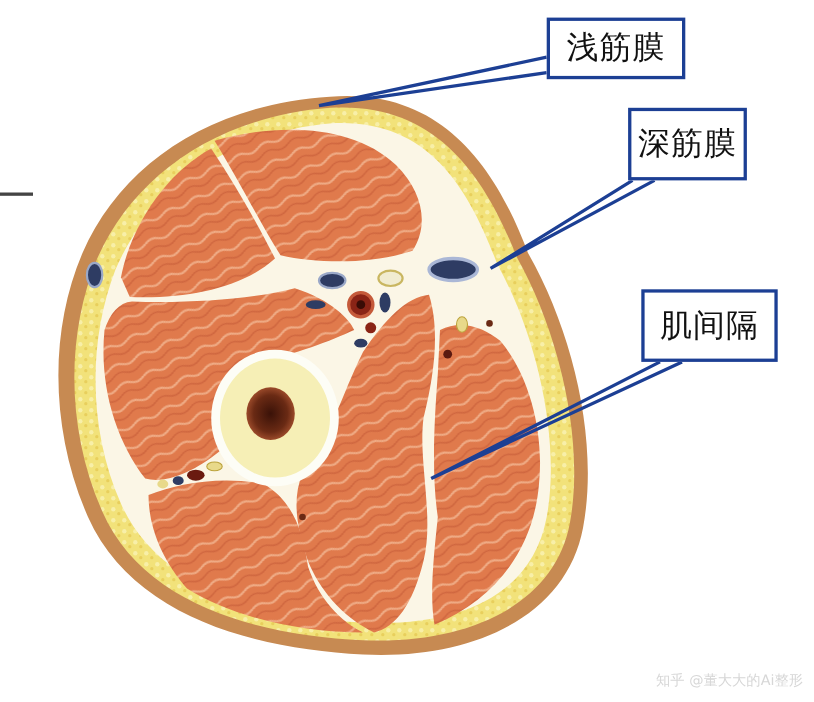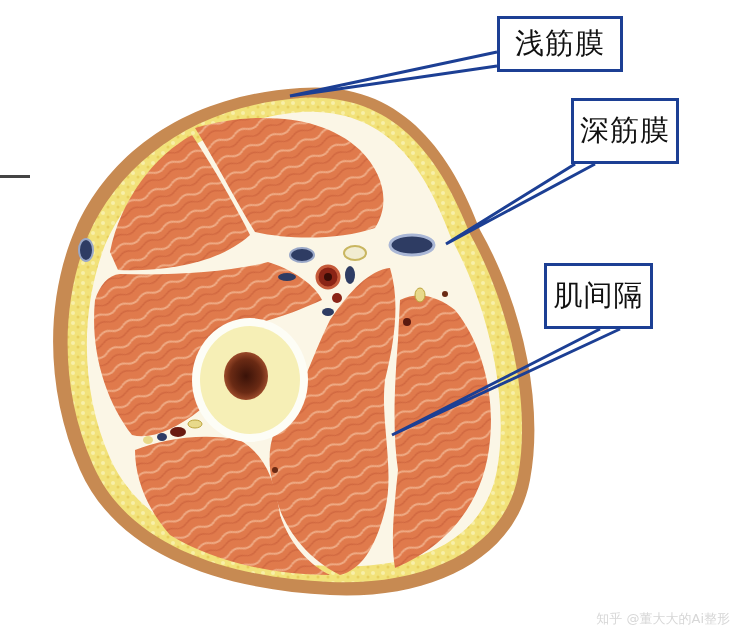--- a/index.html
+++ b/index.html
@@ -102,17 +102,17 @@
     <polyline points="600,329 392,435 620,329"></polyline>
   </g>
 </svg>
 
 <div class="callout-box" style="left:497px;top:16px;width:126px;height:56px;">
   <span>浅筋膜</span>
 </div>
 <div class="callout-box" style="left:551px;top:98px;width:108px;height:66px;margin-left:20px;">
   <span>深筋膜</span>
 </div>
-<div class="callout-box" style="left:544px;top:263px;width:109px;height:66px;">
+<div class="callout-box" style="left:583px;top:263px;width:124px;height:66px;">
   <span>肌间隔</span>
 </div>
 
 <div id="watermark">知乎 @董大大的Ai整形</div>
 
 </body></html>

